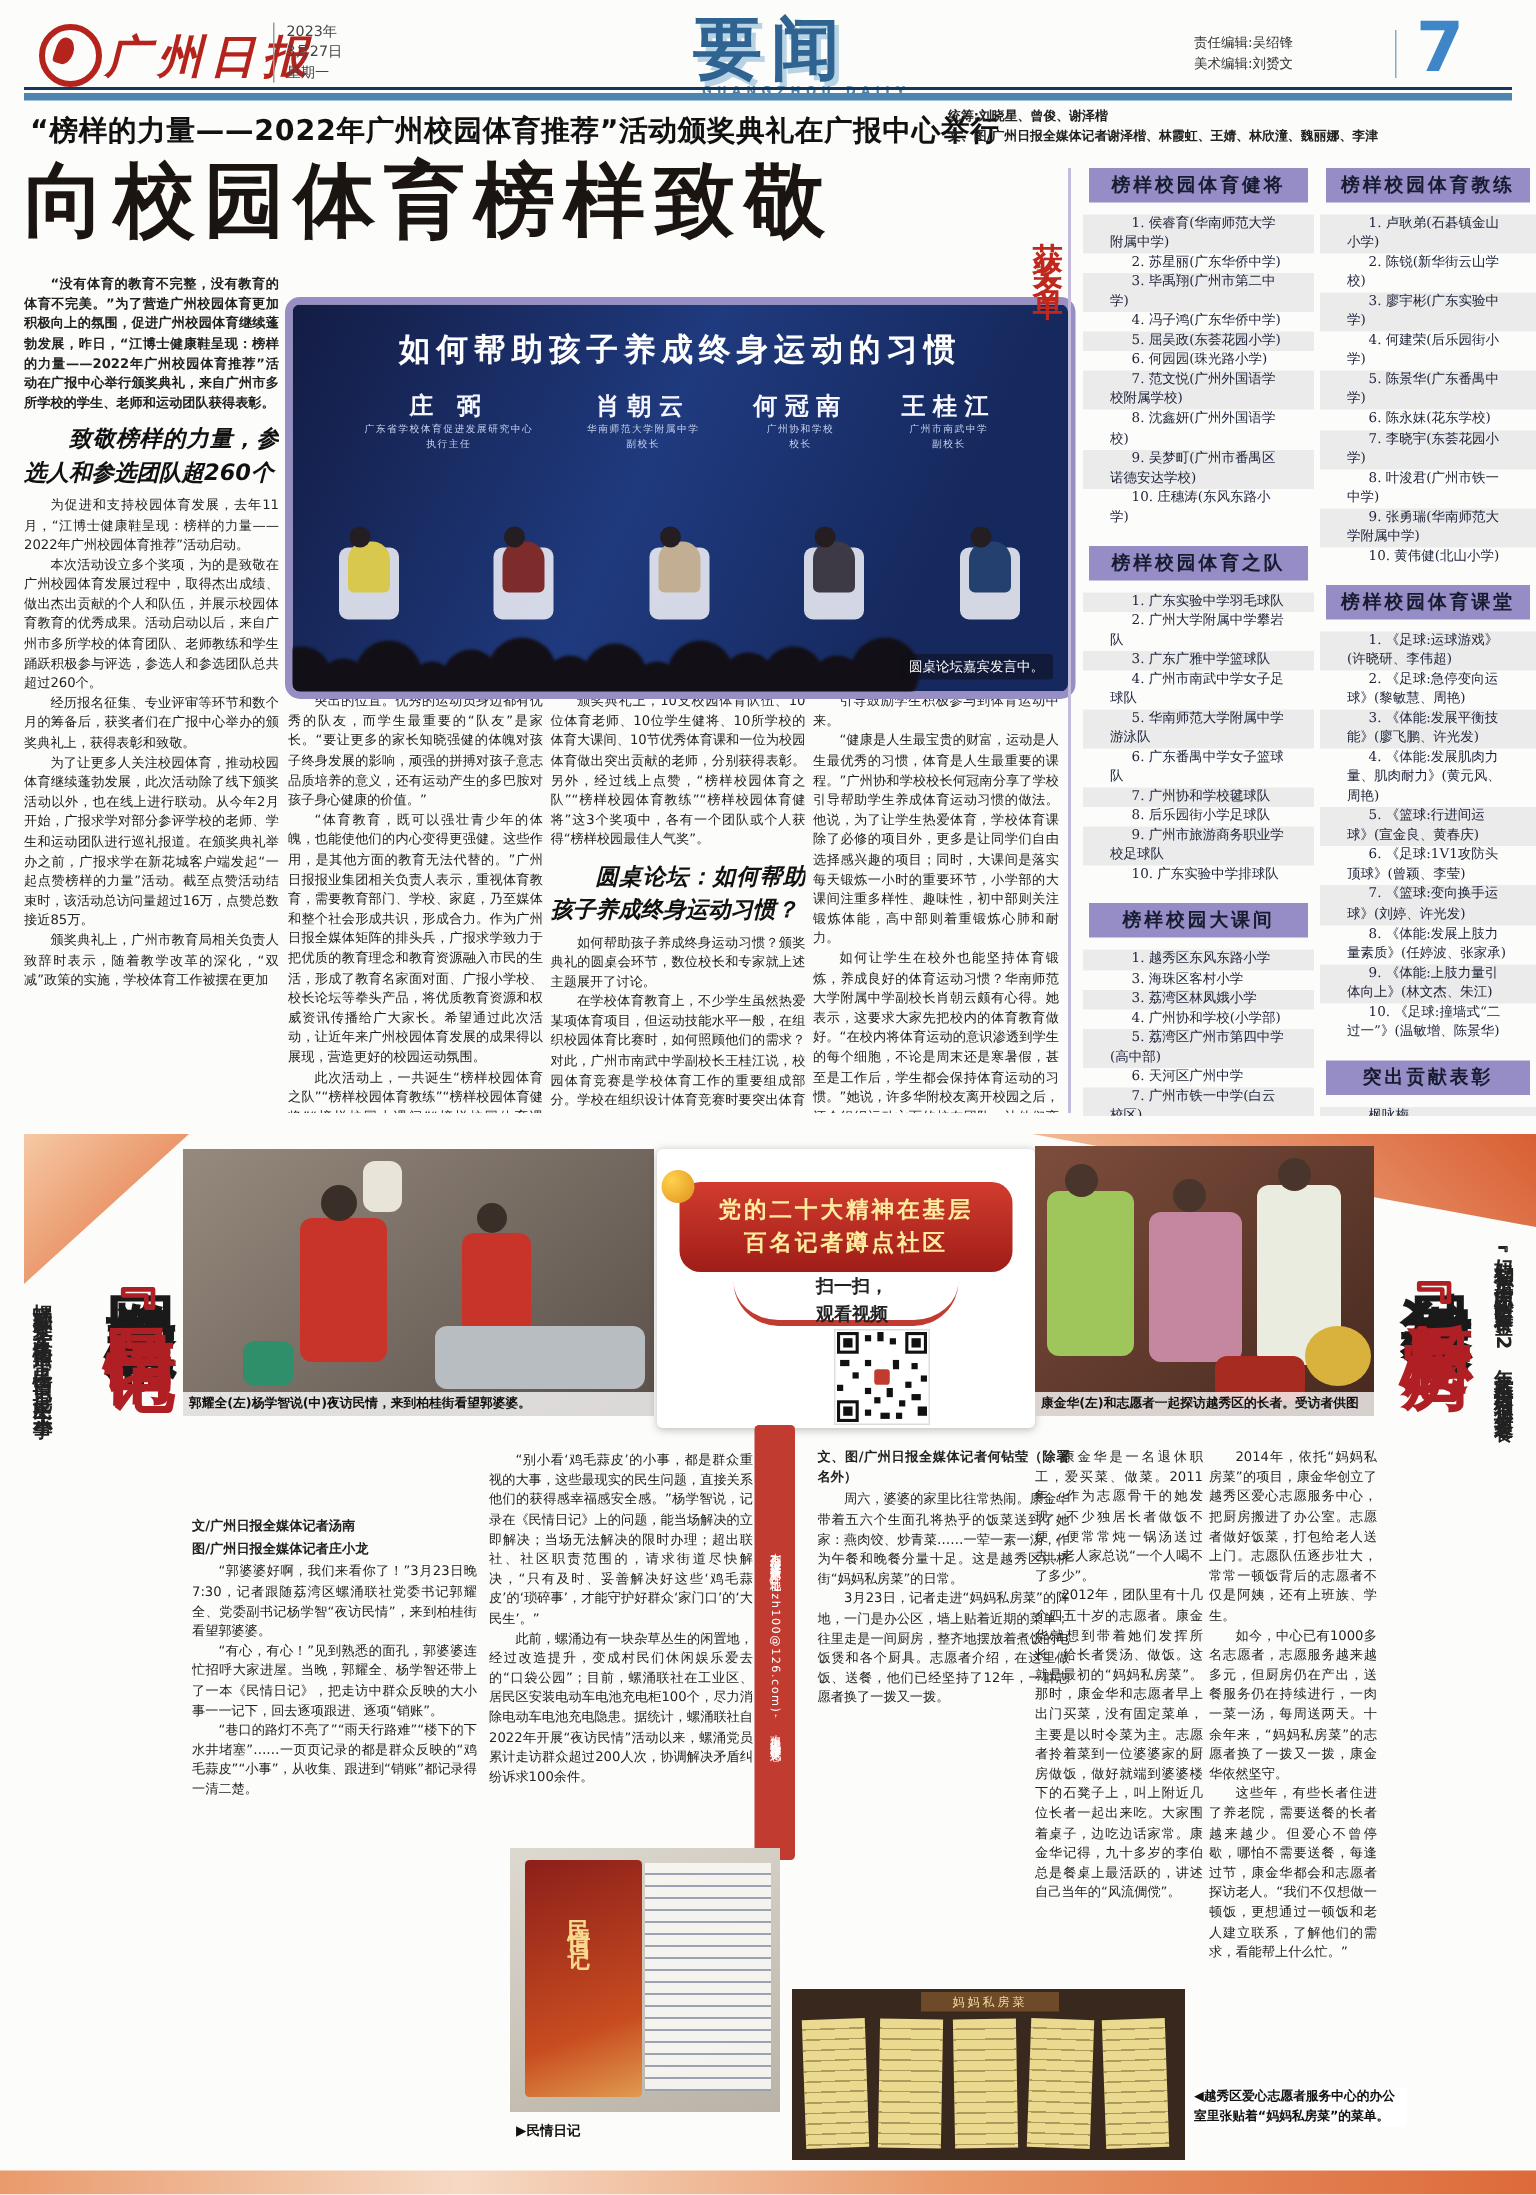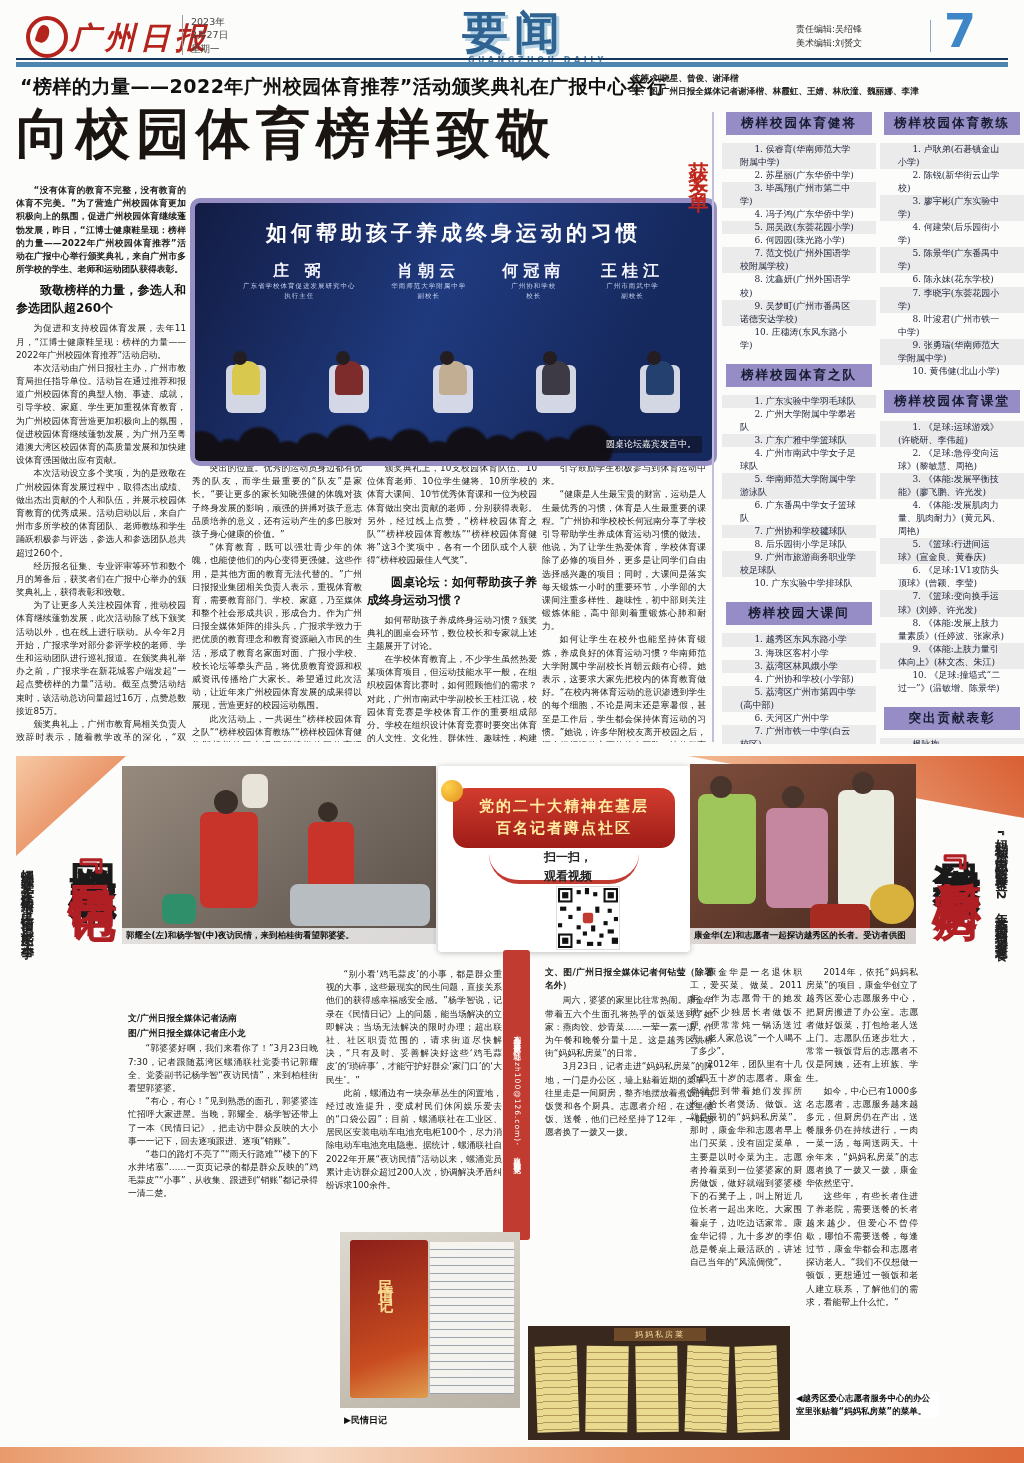--- a/index.html
+++ b/index.html
@@ -21,21 +21,21 @@
   .rule1{left:16px;top:58px;width:992px;height:2px;background:#14365a;}
   .rule2{left:16px;top:62px;width:992px;height:5px;background:#4d84b0;}
   
   .kicker{left:20px;top:74px;font-size:19px;font-weight:800;color:#111;letter-spacing:0.5px;}
   .credits{left:632px;top:72px;width:384px;font-size:8.6px;font-weight:700;color:#222;line-height:1.5;}
   .headline{left:16px;top:98px;width:692px;text-align:left;font-size:54px;font-weight:900;
             color:#1b1512;letter-spacing:6px;}
   .news-col{overflow:hidden;}
   .news-col p{margin:0;text-indent:2em;font-size:8.8px;line-height:1.5;text-align:justify;color:#222;}
   .news-col p.lead{font-weight:600;}
-  .news-col p.sub{font-weight:800;font-size:12px;margin:5px 0;color:#111;}
+  .news-col p.sub{font-weight:800;font-size:15px;margin:5px 0;color:#111;font-style:italic;}
   .news-col p.by{text-indent:0;font-weight:700;color:#222;margin-bottom:2px;}
   #lead-c1{left:16px;top:184px;width:170px;height:558px;}
   #lead-c2{left:192px;top:462px;width:170px;height:280px;}
   #lead-c3{left:367px;top:462px;width:170px;height:280px;}
   #lead-c4{left:542px;top:462px;width:164px;height:280px;}
   
   #forum-photo{left:190px;top:198px;width:517px;height:258px;border:5px solid #978ec4;border-radius:10px;
                background:linear-gradient(115deg,#131c44,#1f3a7e 45%,#16295e 80%);overflow:hidden;}
   .fp-title{margin-top:16px;text-align:center;color:#fff;font-size:21px;font-weight:900;letter-spacing:4px;}
   .fp-names{display:flex;justify-content:space-around;margin-top:14px;padding:0 30px;}
@@ -147,21 +147,20 @@
   <div>统筹:刘晓星、曾俊、谢泽楷</div>
   <div>文、图/广州日报全媒体记者谢泽楷、林霞虹、王婧、林欣潼、魏丽娜、李津</div>
 </div>
 <div class="abs headline">向校园体育榜样致敬</div>
 
 <div id="lead-c1" class="abs news-col">
 
 <p class="lead">“没有体育的教育不完整，没有教育的体育不完美。”为了营造广州校园体育更加积极向上的氛围，促进广州校园体育继续蓬勃发展，昨日，“江博士健康鞋呈现：榜样的力量——2022年广州校园体育推荐”活动在广报中心举行颁奖典礼，来自广州市多所学校的学生、老师和运动团队获得表彰。</p>
     <p class="sub">致敬榜样的力量，参选人和参选团队超260个</p>
     <p class="p">为促进和支持校园体育发展，去年11月，“江博士健康鞋呈现：榜样的力量——2022年广州校园体育推荐”活动启动。</p>
-    <p class="p">本次活动由广州日报社主办，广州市教育局担任指导单位。活动旨在通过推荐和报道广州校园体育的典型人物、事迹、成就，引导学校、家庭、学生更加重视体育教育，为广州校园体育营造更加积极向上的氛围，促进校园体育继续蓬勃发展，为广州乃至粤港澳大湾区校园体育的高质量发展和加快建设体育强国做出应有贡献。</p>
     <p class="p">本次活动设立多个奖项，为的是致敬在广州校园体育发展过程中，取得杰出成绩、做出杰出贡献的个人和队伍，并展示校园体育教育的优秀成果。活动启动以后，来自广州市多所学校的体育团队、老师教练和学生踊跃积极参与评选，参选人和参选团队总共超过260个。</p>
     <p class="p">经历报名征集、专业评审等环节和数个月的筹备后，获奖者们在广报中心举办的颁奖典礼上，获得表彰和致敬。</p>
     <p class="p">为了让更多人关注校园体育，推动校园体育继续蓬勃发展，此次活动除了线下颁奖活动以外，也在线上进行联动。从今年2月开始，广报求学对部分参评学校的老师、学生和运动团队进行巡礼报道。在颁奖典礼举办之前，广报求学在新花城客户端发起“一起点赞榜样的力量”活动。截至点赞活动结束时，该活动总访问量超过16万，点赞总数接近85万。</p>
     <p class="p">颁奖典礼上，广州市教育局相关负责人致辞时表示，随着教学改革的深化，“双减”政策的实施，学校体育工作被摆在更加</p>
   </div>
 <div id="lead-c2" class="abs news-col">
 
 <p class="p">突出的位置。优秀的运动员身边都有优秀的队友，而学生最重要的“队友”是家长。“要让更多的家长知晓强健的体魄对孩子终身发展的影响，顽强的拼搏对孩子意志品质培养的意义，还有运动产生的多巴胺对孩子身心健康的价值。”</p>
     <p class="p">“体育教育，既可以强壮青少年的体魄，也能使他们的内心变得更强健。这些作用，是其他方面的教育无法代替的。”广州日报报业集团相关负责人表示，重视体育教育，需要教育部门、学校、家庭，乃至媒体和整个社会形成共识，形成合力。作为广州日报全媒体矩阵的排头兵，广报求学致力于把优质的教育理念和教育资源融入市民的生活，形成了教育名家面对面、广报小学校、校长论坛等拳头产品，将优质教育资源和权威资讯传播给广大家长。希望通过此次活动，让近年来广州校园体育发展的成果得以展现，营造更好的校园运动氛围。</p>
     <p class="p">此次活动上，一共诞生“榜样校园体育之队”“榜样校园体育教练”“榜样校园体育健将”“榜样校园大课间”“榜样校园体育课堂”“突出贡献表彰”等多个奖项。</p>
@@ -367,21 +366,21 @@
   <span>网格党员有本</span><span class="red">『民情日记』</span>
 </div>
 <div id="grid-photo" class="abs photo">
   <span class="blob" style="left:78px;top:46px;width:58px;height:96px;background:#c9342a"></span>
   <span class="blob" style="left:92px;top:24px;width:24px;height:24px;border-radius:50%;background:#3a2e28"></span>
   <span class="blob" style="left:186px;top:56px;width:46px;height:78px;background:#c9342a"></span>
   <span class="blob" style="left:196px;top:36px;width:20px;height:20px;border-radius:50%;background:#3a2e28"></span>
   <span class="blob" style="left:40px;top:128px;width:34px;height:30px;background:#2f8f6b"></span>
   <span class="blob" style="left:168px;top:118px;width:140px;height:42px;background:#b8bdc2"></span>
   <span class="blob" style="left:120px;top:8px;width:26px;height:34px;background:#e8e4da"></span>
-  <div class="ph-cap">郭耀全(左)和杨学智(中)夜访民情，来到柏桂街看望郭婆婆。</div>
+  <div class="ph-cap">郭耀全(左)杨学智说(中)夜访民情，来到柏桂街看望郭婆婆。</div>
 </div>
 <div id="grid-text1" class="abs news-col">
 
 <p class="by">文/广州日报全媒体记者汤南</p>
     <p class="by">图/广州日报全媒体记者庄小龙</p>
     <p class="p">“郭婆婆好啊，我们来看你了！”3月23日晚7:30，记者跟随荔湾区螺涌联社党委书记郭耀全、党委副书记杨学智“夜访民情”，来到柏桂街看望郭婆婆。</p>
     <p class="p">“有心，有心！”见到熟悉的面孔，郭婆婆连忙招呼大家进屋。当晚，郭耀全、杨学智还带上了一本《民情日记》，把走访中群众反映的大小事一一记下，回去逐项跟进、逐项“销账”。</p>
     <p class="p">“巷口的路灯不亮了”“雨天行路难”“楼下的下水井堵塞”……一页页记录的都是群众反映的“鸡毛蒜皮”“小事”，从收集、跟进到“销账”都记录得一清二楚。</p>
   </div>
 <div id="grid-text2" class="abs news-col">

